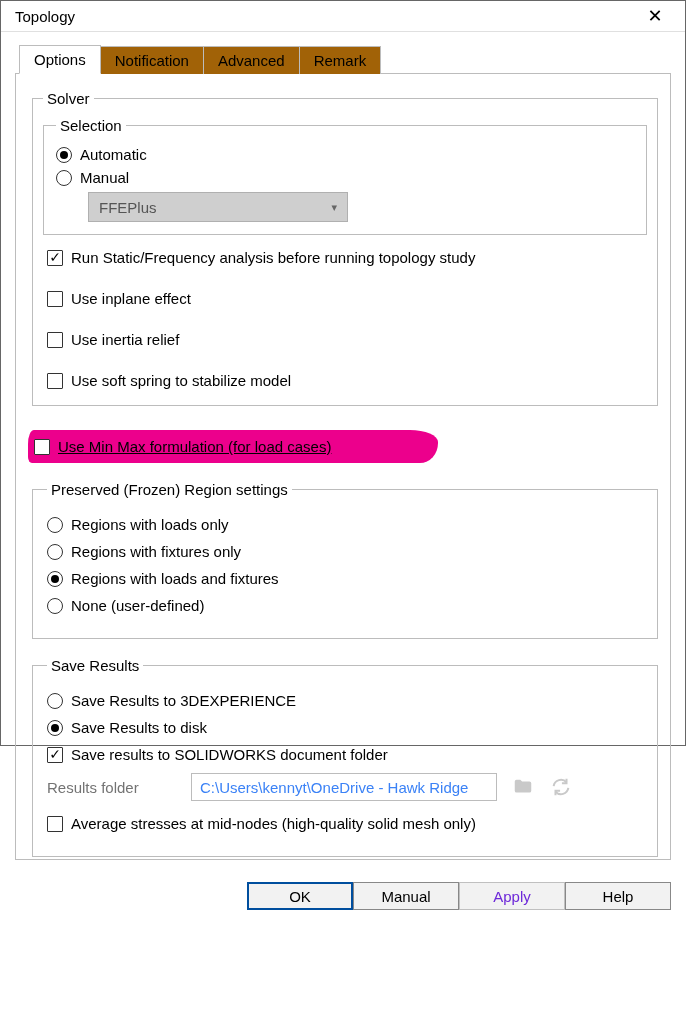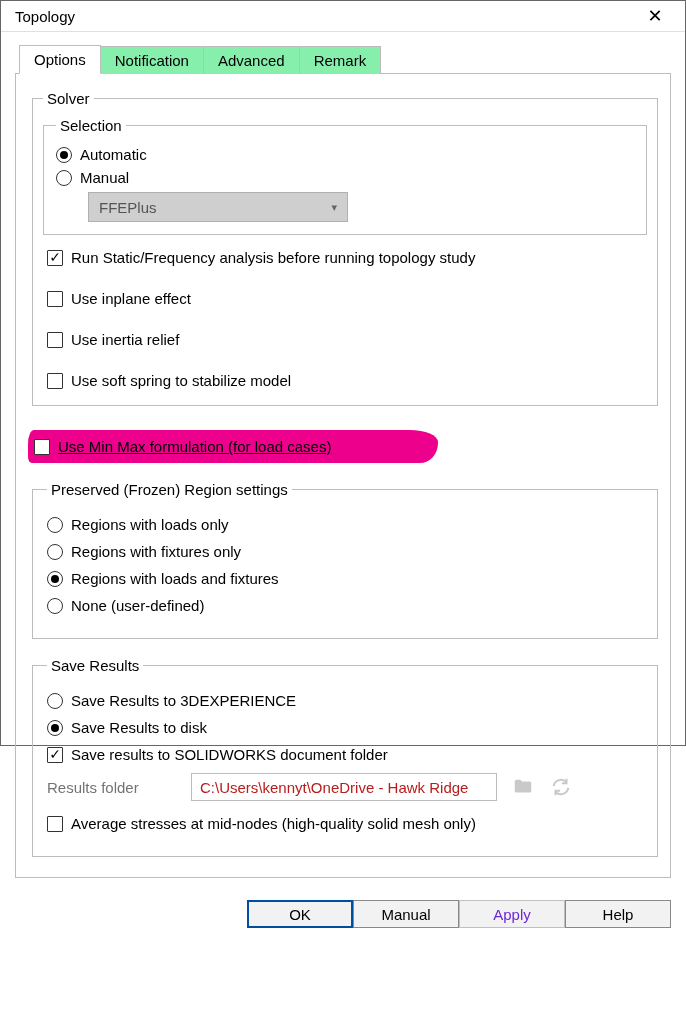--- a/index.html
+++ b/index.html
@@ -52,37 +52,37 @@
     display: flex;
     align-items: flex-end;
     margin-top: 12px;
     padding-left: 4px;
     border-bottom: 1px solid #bcbcbc;
   }
   .tab {
     padding: 5px 14px;
     border: 1px solid #bcbcbc;
     border-bottom: none;
-    background: #86efac;
+    background: #a16207;
     font-size: 15px;
     margin-right: -1px;
     cursor: pointer;
     position: relative;
     top: 1px;
   }
   .tab.active {
     background: #fff;
     border-bottom: 1px solid #fff;
     z-index: 2;
   }
   .tabpane {
     border: 1px solid #bcbcbc;
     border-top: none;
     flex: 1;
-    padding: 16px 12px 20px 16px;
+    padding: 16px 12px 2px 16px;
     display: flex;
     flex-direction: column;
     gap: 18px;
   }
   fieldset {
     border: 1px solid #bcbcbc;
     padding: 8px 12px 14px 14px;
     margin: 0;
   }
   legend {
@@ -175,21 +175,21 @@
   .folder-label {
     color: #737373;
     width: 130px;
   }
   .folder-input {
     flex: 1;
     max-width: 306px;
     height: 28px;
     border: 1px solid #bcbcbc;
     padding: 0 8px;
-    color: #b91c1c;
+    color: #3b82f6;
     display: flex;
     align-items: center;
     overflow: hidden;
     white-space: nowrap;
   }
   .icon-folder, .icon-refresh {
     width: 24px;
     height: 22px;
     color: #c9c9c9;
   }

